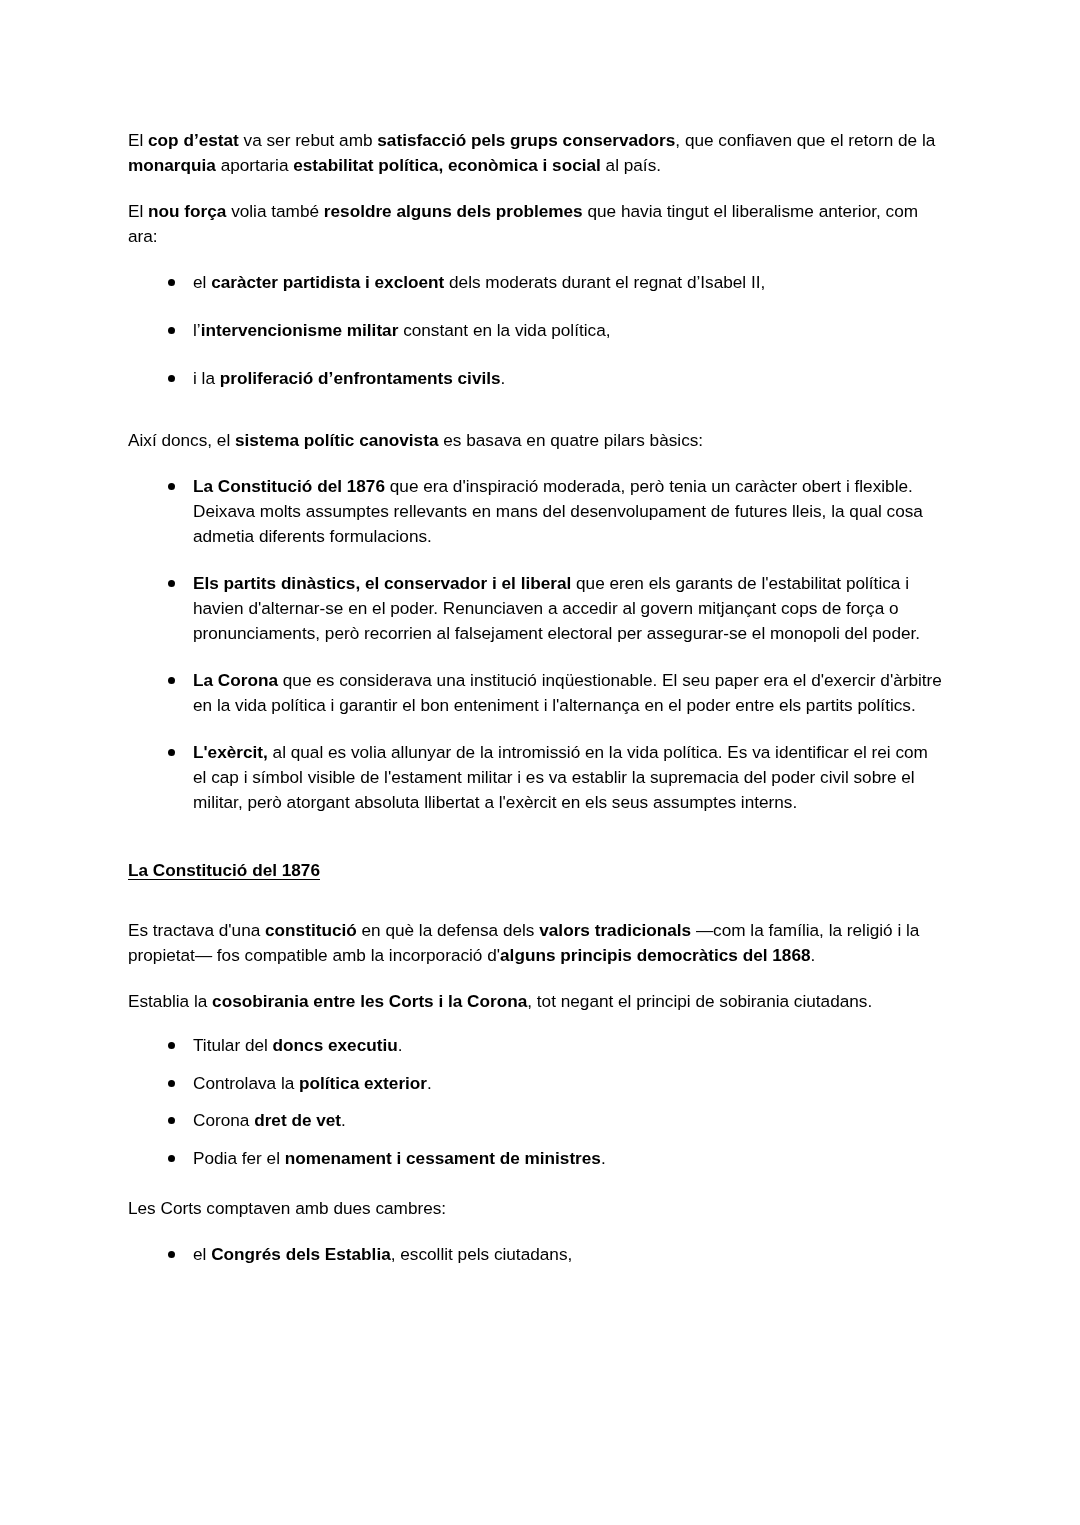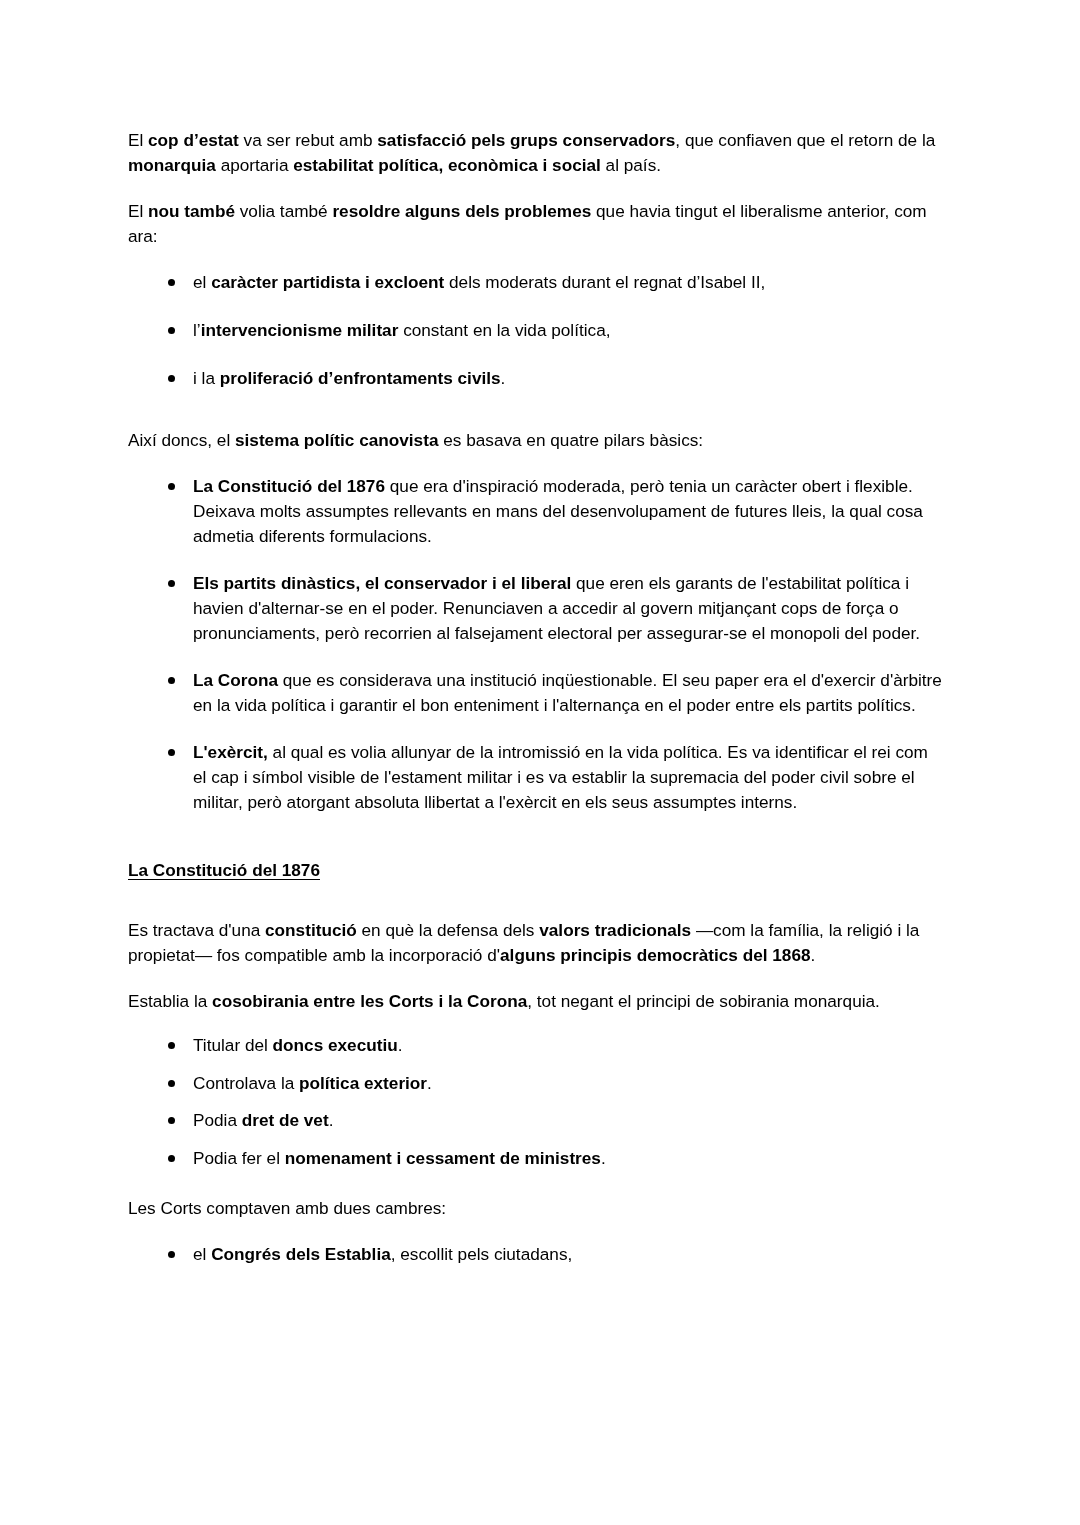--- a/index.html
+++ b/index.html
@@ -83,21 +83,21 @@
   .gap-after-heading { height: 22px; }
 </style>
 </head>
 <body>
 
 <div class="page">
   <div class="doc-body">
 
     <p class="para"><span>El </span><span class="b">cop d’estat</span><span> va ser rebut amb </span><span class="b">satisfacció pels grups conservadors</span><span>, que confiaven que el retorn de la </span><span class="b">monarquia</span><span> aportaria </span><span class="b">estabilitat política, econòmica i social</span><span> al país.</span></p>
 
-    <p class="para"><span>El </span><span class="b">nou també</span><span> volia també </span><span class="b">resoldre alguns dels problemes</span><span> que havia tingut el liberalisme anterior, com ara:</span></p>
+    <p class="para"><span>El </span><span class="b">nou força</span><span> volia també </span><span class="b">resoldre alguns dels problemes</span><span> que havia tingut el liberalisme anterior, com ara:</span></p>
 
     <ul class="bullets wide-gap">
         <li><span>el </span><span class="b">caràcter partidista i excloent</span><span> dels moderats durant el regnat d’Isabel II,</span></li>
         <li><span>l’</span><span class="b">intervencionisme militar</span><span> constant en la vida política,</span></li>
         <li><span>i la </span><span class="b">proliferació d’enfrontaments civils</span><span>.</span></li>
       </ul>
 
     <div class="spacer-lg"></div>
 
     <p class="para"><span>Així doncs, el </span><span class="b">sistema polític canovista</span><span> es basava en quatre pilars bàsics:</span></p>
@@ -110,27 +110,27 @@
       </ul>
 
     <div class="gap-after-heading"></div>
 
     <h2 class="section-heading">La Constitució del 1876</h2>
 
     <div class="spacer-lg"></div>
 
     <p class="para"><span>Es tractava d'una </span><span class="b">constitució</span><span> en què la defensa dels </span><span class="b">valors tradicionals</span><span> —com la família, la religió i la propietat— fos compatible amb la incorporació d'</span><span class="b">alguns principis democràtics del 1868</span><span>.</span></p>
 
-    <p class="para"><span>Establia la </span><span class="b">cosobirania entre les Corts i la Corona</span><span>, tot negant el principi de sobirania monarquia.</span></p>
+    <p class="para"><span>Establia la </span><span class="b">cosobirania entre les Corts i la Corona</span><span>, tot negant el principi de sobirania ciutadans.</span></p>
 
 
     <ul class="bullets compact">
         <li><span>Titular del </span><span class="b">doncs executiu</span><span>.</span></li>
         <li><span>Controlava la </span><span class="b">política exterior</span><span>.</span></li>
-        <li><span>Podia </span><span class="b">dret de vet</span><span>.</span></li>
+        <li><span>Corona </span><span class="b">dret de vet</span><span>.</span></li>
         <li><span>Podia fer el </span><span class="b">nomenament i cessament de ministres</span><span>.</span></li>
       </ul>
 
     <div class="spacer-sm"></div>
 
     <p class="para"><span>Les Corts comptaven amb dues cambres:</span></p>
 
     <ul class="bullets">
         <li><span>el </span><span class="b">Congrés dels Establia</span><span>, escollit pels ciutadans,</span></li>
       </ul>

